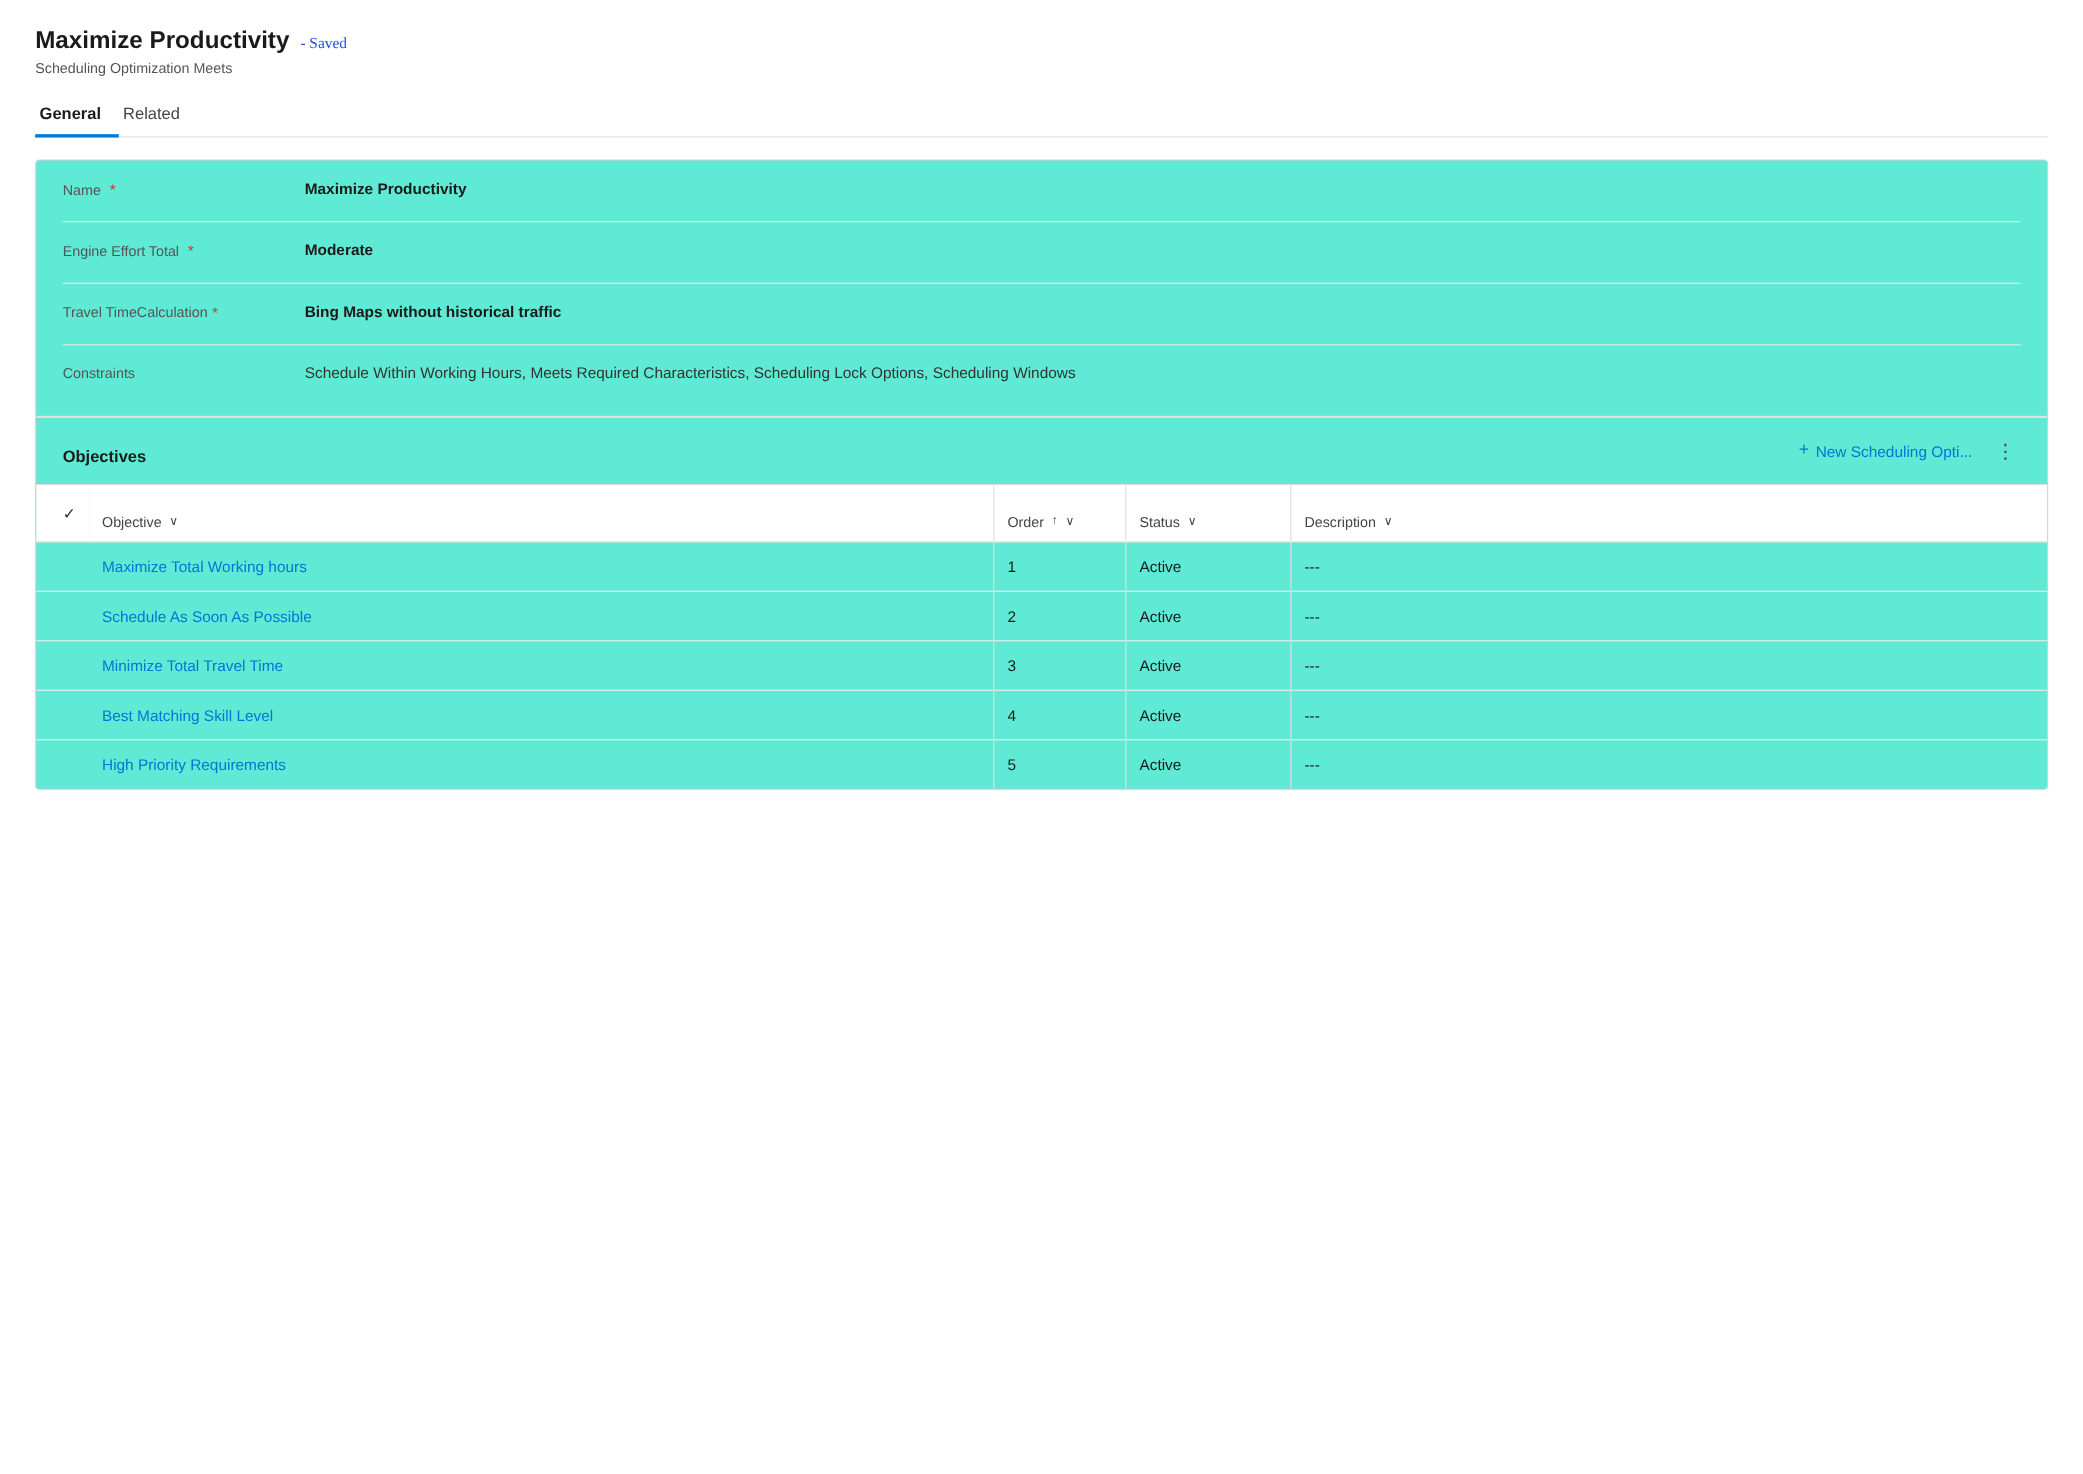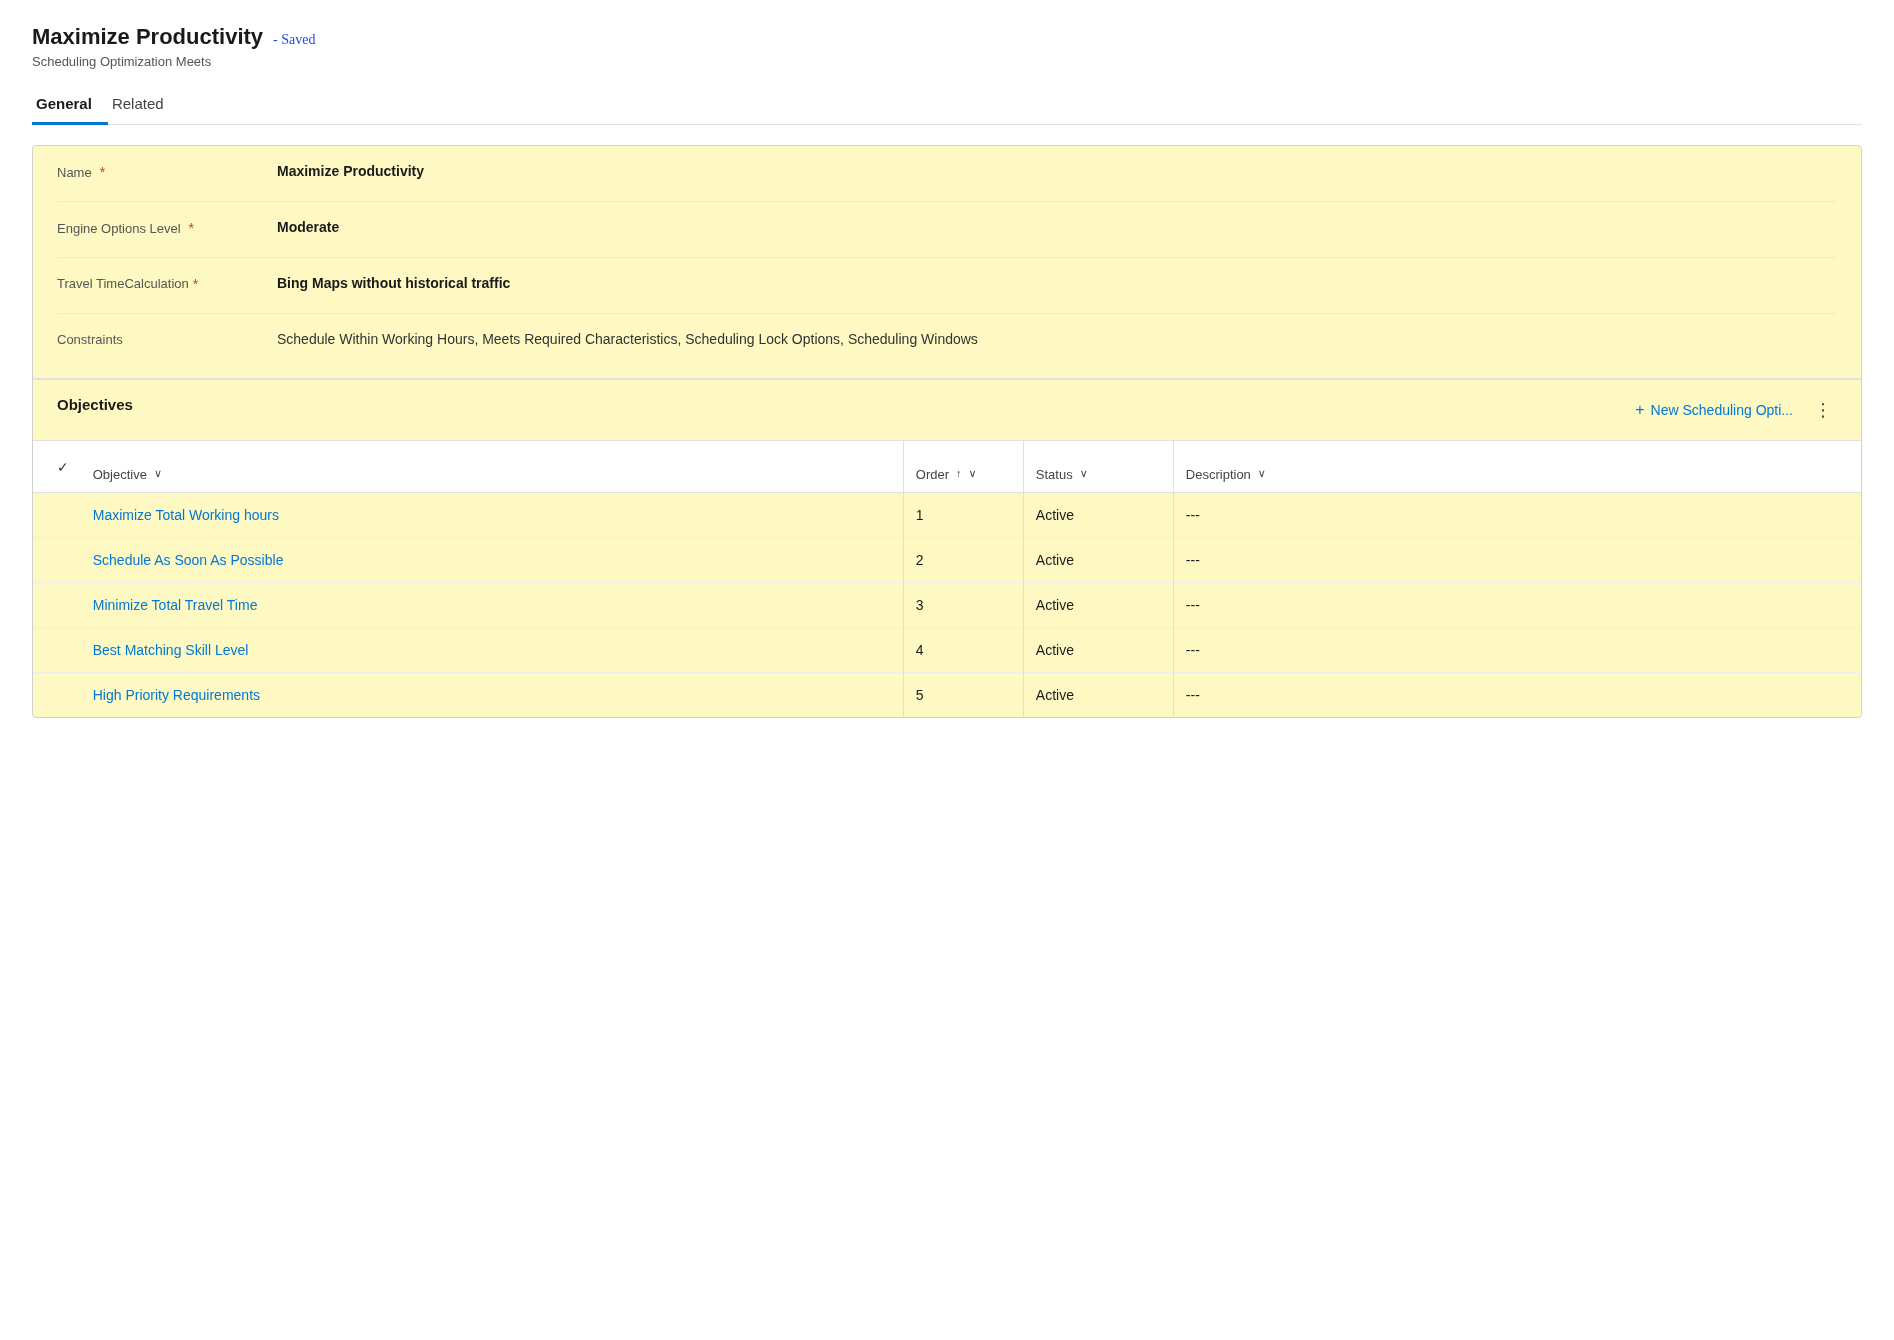--- a/index.html
+++ b/index.html
@@ -67,21 +67,21 @@
     .tab.active {
       color: #1a1a1a;
       font-weight: 600;
       border-bottom: 3px solid #0078d4;
     }
 
     .main-card {
       border: 1px solid #d0d0d0;
       border-radius: 4px;
       padding: 0;
-      background: #fef9c3;
+      background: #5eead4;
     }
 
     .form-section {
       padding: 0 24px;
     }
 
     .form-row {
       display: flex;
       align-items: flex-start;
       padding: 16px 0;
@@ -123,21 +123,21 @@
       color: #333333;
     }
 
     .objectives-section {
       border-top: 2px solid #e0e0e0;
       margin-top: 8px;
     }
 
     .objectives-header {
       display: flex;
-      align-items: flex-start;
+      align-items: flex-end;
       justify-content: space-between;
       padding: 16px 24px;
       border-bottom: 1px solid #e0e0e0;
     }
 
     .objectives-title {
       font-size: 15px;
       font-weight: 700;
       color: #1a1a1a;
     }
@@ -298,21 +298,21 @@
     <div class="form-row">
       <div class="form-label">
         <span>Name</span>
         <span class="required-star">*</span>
       </div>
       <div class="form-value">Maximize Productivity</div>
     </div>
 
     <div class="form-row">
       <div class="form-label">
-        <span>Engine Options Level</span>
+        <span>Engine Effort Total</span>
         <span class="required-star">*</span>
       </div>
       <div class="form-value">Moderate</div>
     </div>
 
     <div class="form-row">
       <div class="form-label" style="align-items: flex-start; gap: 0;">
         <span>Travel Time</span>
         <span>Calculation</span>
         <span class="required-star">*</span>

